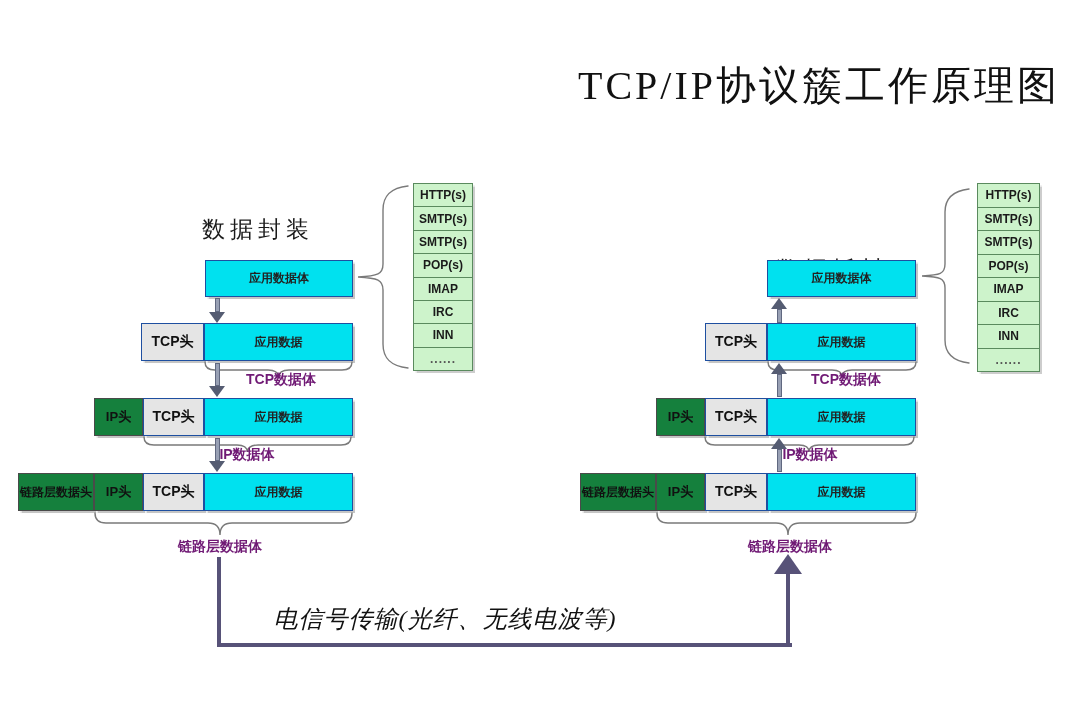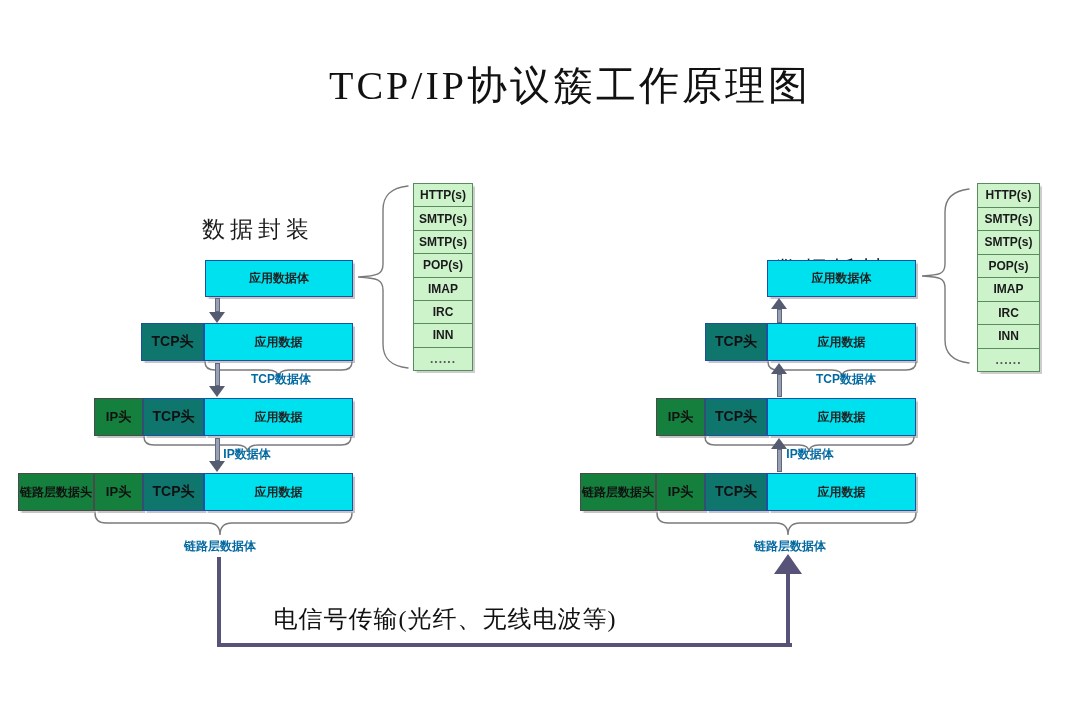--- a/index.html
+++ b/index.html
@@ -1,34 +1,34 @@
 <!DOCTYPE html>
 <html><head>
 <meta charset="utf-8">
 <style>
   html,body{margin:0;padding:0;background:#ffffff;}
   #canvas{position:relative;width:1080px;height:704px;background:#ffffff;overflow:hidden;
           font-family:"Liberation Sans", sans-serif;color:#1b1b1b;}
 
-  .page-title{position:absolute;left:80px;top:58px;width:980px;text-align:center;
+  .page-title{position:absolute;left:80px;top:58px;width:980px;text-align:right;
               font-family:"Liberation Serif", serif;font-size:40px;font-weight:400;
               letter-spacing:3px;color:#111;}
 
   .section-heading{position:absolute;width:160px;text-align:center;
                    font-family:"Liberation Serif", serif;font-size:23px;font-weight:500;
                    letter-spacing:5px;color:#1a1a1a;}
 
   .box{position:absolute;height:38px;box-sizing:border-box;display:flex;align-items:center;
        justify-content:center;font-weight:bold;box-shadow:1.5px 1.5px 1px rgba(90,90,90,.35);}
   .cyan{background:#00e1ef;border:1px solid #1e4fa0;font-size:12px;color:#222;}
-  .lblue{background:#0f766e;border:1px solid #1e4fa0;font-size:14px;color:#111;}
+  .lblue{background:#e5e5e5;border:1px solid #1e4fa0;font-size:14px;color:#111;}
   .yellow{background:#15803d;border:1px solid #4a4a4a;font-size:13px;color:#111;}
 
-  .brace-label{position:absolute;width:150px;text-align:center;font-size:12px;
-               font-weight:bold;color:#0369a1;}
+  .brace-label{position:absolute;width:150px;text-align:center;font-size:14px;
+               font-weight:bold;color:#701a75;}
 
   .proto-list{position:absolute;display:flex;flex-direction:column;box-sizing:border-box;
               border:1px solid #5a8a5e;background:#cdf3cb;box-shadow:1.5px 1.5px 1px rgba(90,90,90,.3);}
   .proto-cell{flex:1;display:flex;align-items:center;justify-content:center;
               border-bottom:1px solid #5a8a5e;font-size:12px;font-weight:bold;color:#1a1a1a;}
   .proto-cell:last-child{border-bottom:none;color:#555;letter-spacing:1px;}
 
   .arrow{position:absolute;width:16px;display:flex;flex-direction:column;align-items:center;}
   .arrow .stem{width:5px;flex:1;background:#98a0b4;border:1px solid #606880;box-sizing:border-box;}
   .head-down{width:0;height:0;border-left:8px solid transparent;border-right:8px solid transparent;
@@ -38,21 +38,21 @@
 
   .brace-svg{position:absolute;overflow:visible;}
   .brace-svg path{fill:none;stroke:#7a7a7a;stroke-width:1.4;stroke-linecap:round;}
 
   .conn{position:absolute;background:#575278;}
   .conn-arrowhead{position:absolute;width:0;height:0;border-left:14px solid transparent;
                   border-right:14px solid transparent;border-bottom:20px solid #575278;}
 
   .transmission{position:absolute;left:255px;top:603px;width:380px;text-align:center;
                 font-family:"Liberation Serif", serif;font-size:24px;font-weight:500;
-                letter-spacing:1px;color:#111;}
+                letter-spacing:1px;color:#111;font-style:italic;}
 </style>
 </head>
 <body>
 
 <div id="canvas">
 
   <div class="page-title">TCP/IP协议簇工作原理图</div>
 
   <div class="section-heading" style="left:178px;top:214px;text-align:center;">数据封装</div>
 

